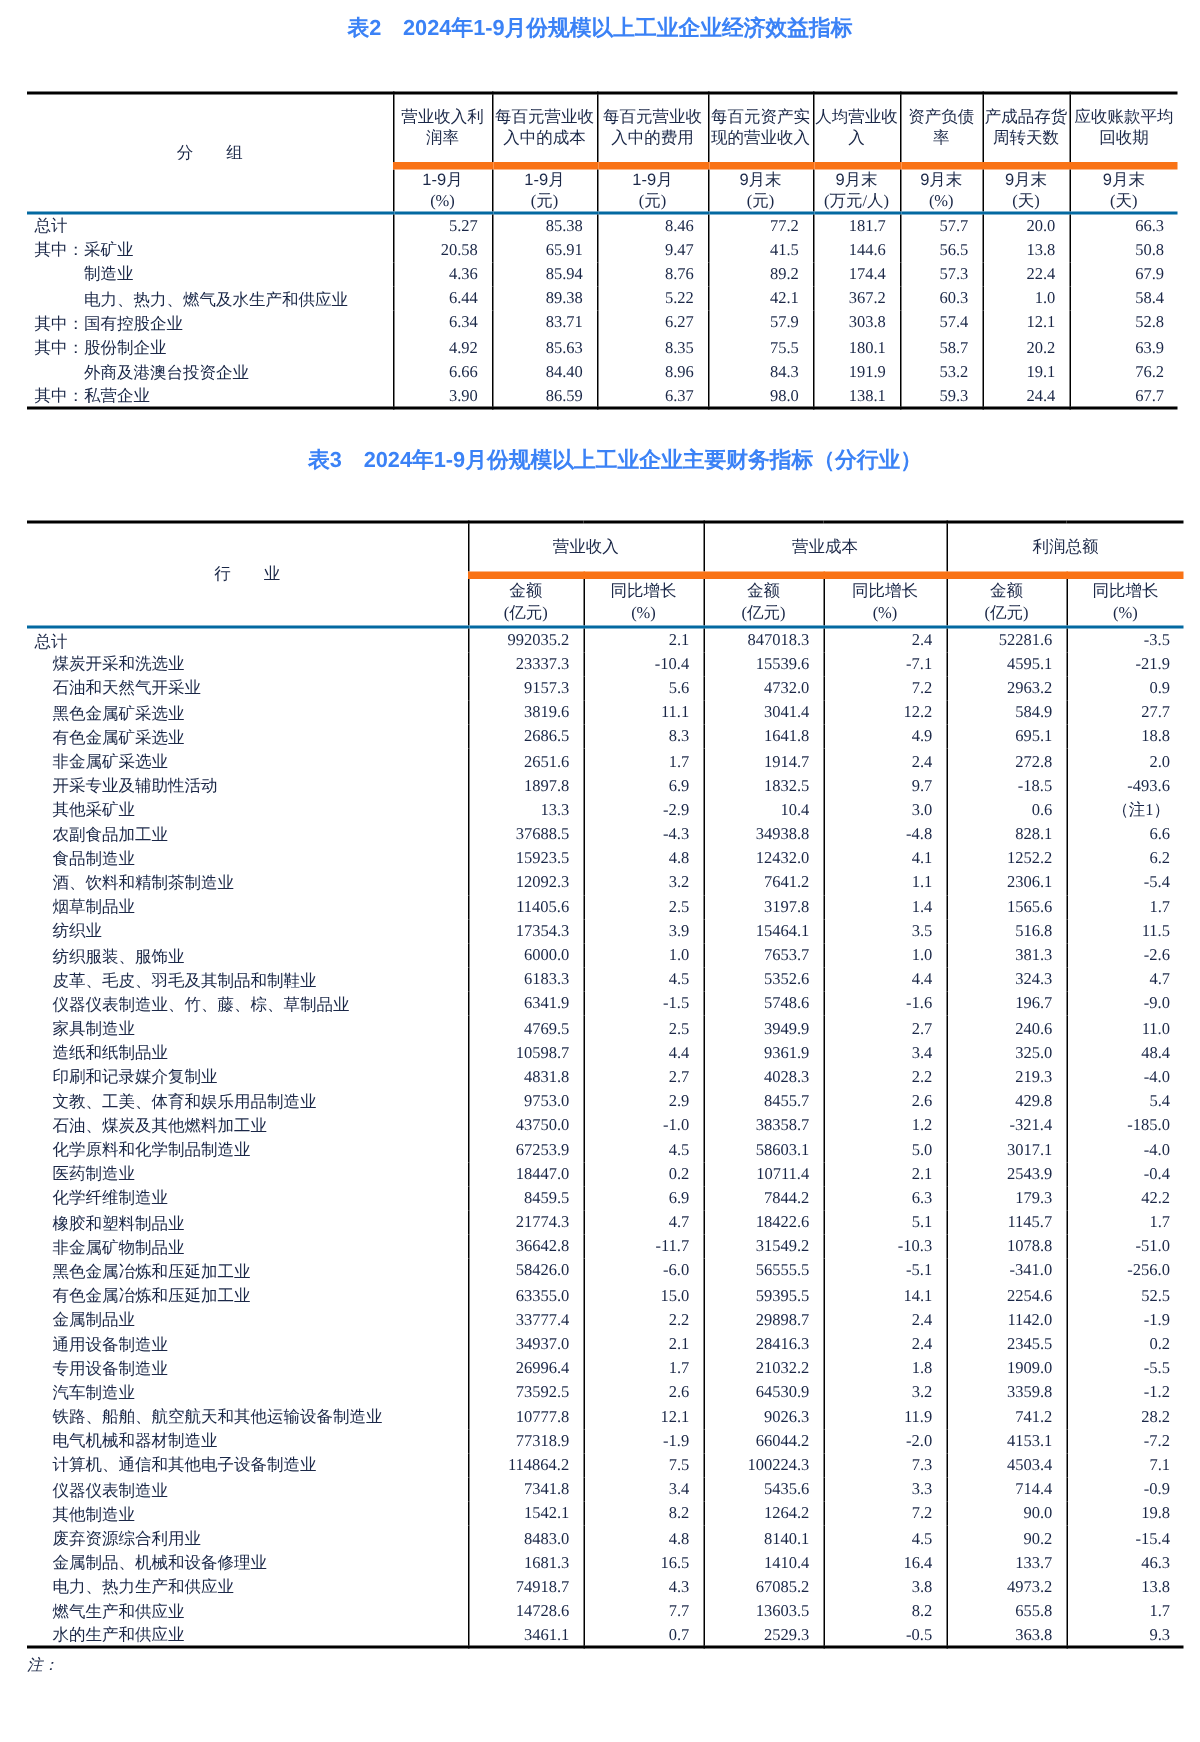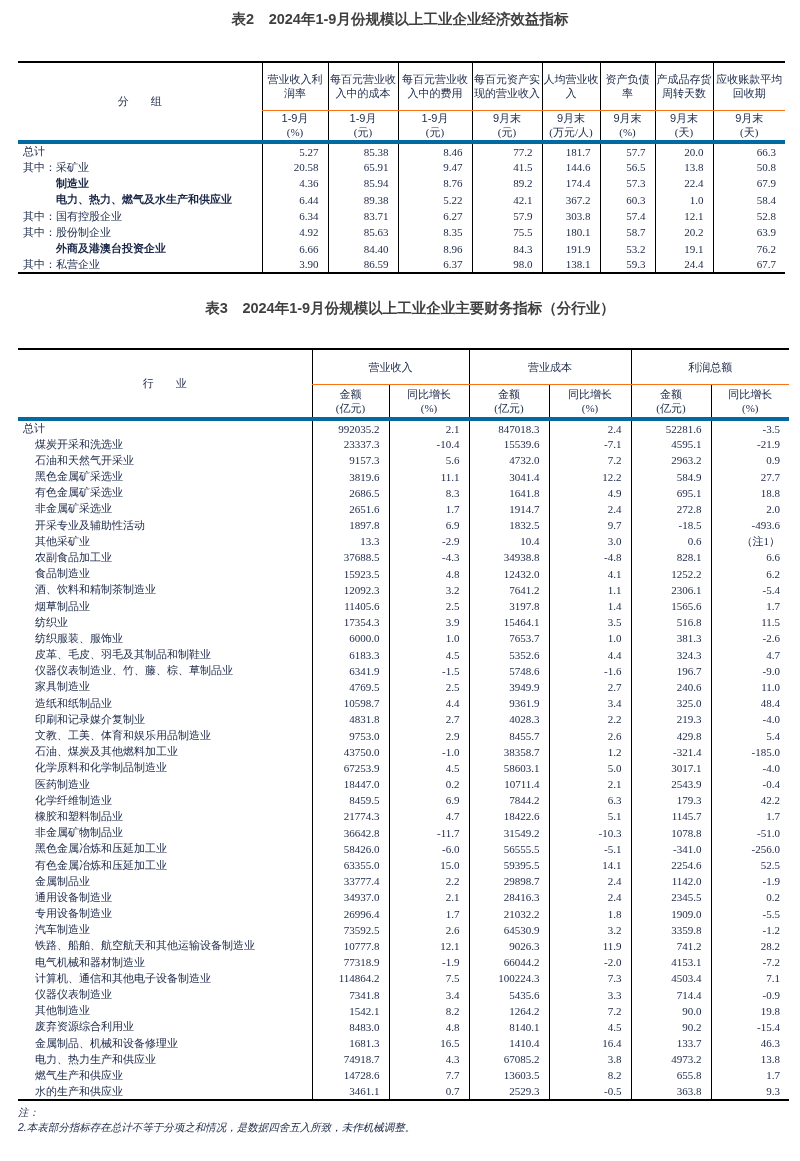--- a/index.html
+++ b/index.html
@@ -5,49 +5,49 @@
   * { box-sizing: border-box; }
   html, body { margin: 0; padding: 0; }
   body {
     width: 800px; height: 1161px;
     background: #ffffff;
     font-family: "Liberation Sans", sans-serif;
     color: #1a2747;
   }
   .title {
     text-align: center; font-weight: bold;
-    color: #404040; font-size: 14.5px; line-height: 20px;
+    color: #3b82f6; font-size: 14.5px; line-height: 20px;
   }
   #t2-title { padding-top: 9px; }
   #t3-title { margin-top: 24px; padding-left: 20px; }
 
   table {
     border-collapse: collapse; table-layout: fixed;
     border-top: 2.5px solid #000; border-bottom: 2.5px solid #000;
     margin-left: 18px; margin-top: 32px;
   }
   #t3 { margin-top: 30px; }
   th, td { padding: 0; font-weight: normal; overflow: hidden; }
   thead th {
     font-size: 11px; line-height: 1.3;
     text-align: center; vertical-align: middle;
     color: #1a2747;
   }
   tbody td { font-size: 11px; vertical-align: middle; }
   .bl { border-left: 1px solid #000; }
-  .hb { border-bottom: 1px solid #f97316; }
-  tbody tr:first-child td { border-top: 4px solid #0369a1; }
+  .hb { border-bottom: 5px solid #f97316; }
+  tbody tr:first-child td { border-top: 2px solid #0369a1; }
   .unit { font-family: "Liberation Serif", serif; }
   .num {
     text-align: right; padding-right: 9px;
     font-family: "Liberation Serif", serif;
     white-space: nowrap;
   }
   .lbl { text-align: left; padding-left: 5px; white-space: nowrap; }
-  #t2 .ind1 { padding-left: 38px; font-weight: bold; }
+  #t2 .ind1 { padding-left: 38px; }
   #t3 .ind1 { padding-left: 17px; }
 
   #t2 thead tr:nth-child(1) { height: 48px; }
   #t2 thead tr:nth-child(2) { height: 32px; }
   #t2 tbody tr { height: 16.3px; }
   #t3 thead tr:nth-child(1) { height: 35px; }
   #t3 thead tr:nth-child(2) { height: 35px; }
   #t3 tbody tr { height: 16.2px; }
 
   .notes {
@@ -638,16 +638,15 @@
           <td class="num bl">2529.3</td>
           <td class="num bl">-0.5</td>
           <td class="num bl">363.8</td>
           <td class="num bl">9.3</td>
         </tr>
       </tbody>
   </table>
 
   <div class="notes">
     <div>注：</div>
-    <div>2.本表部分指标存在总计不等于分项之和情况，是数据四舍五入所致，未作机械调整。</div>
   </div>
 
 </div>
 
 </body></html>

